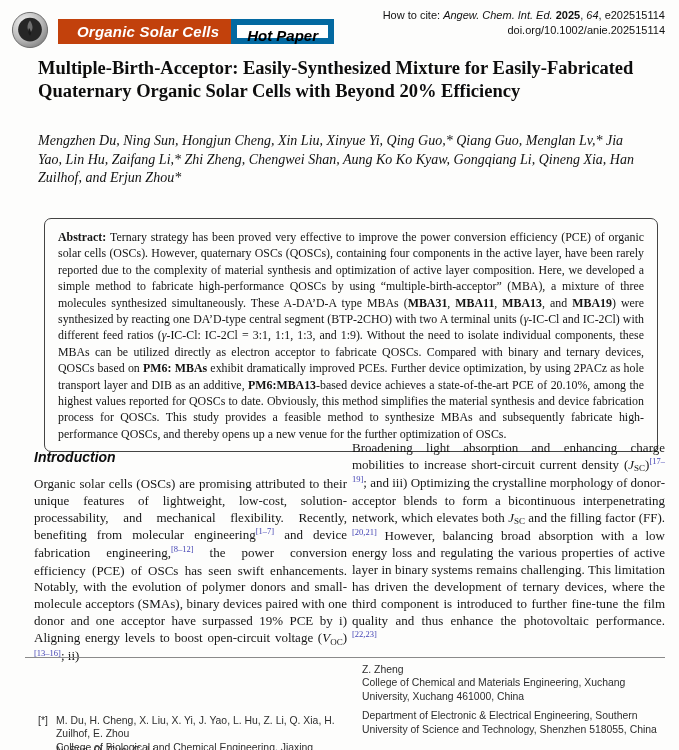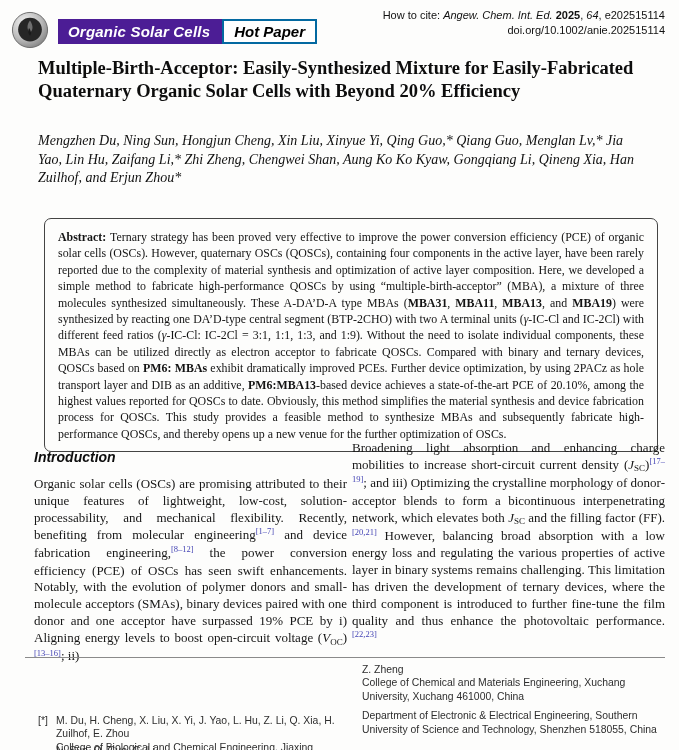--- a/index.html
+++ b/index.html
@@ -9,24 +9,24 @@
     margin:0 auto;
     background:#fdfdfc;
     overflow:hidden;
     font-family:"Liberation Serif","DejaVu Serif",serif;
     color:#1a1a1a;
   }
   
   .logo{position:absolute;left:11px;top:11px;width:38px;height:38px;}
   .badges{position:absolute;left:58px;top:19px;display:flex;align-items:stretch;height:25px;
           font-family:"Liberation Sans","DejaVu Sans",sans-serif;}
-  .badge-main{background:#4c1d95;color:#fff;font-weight:bold;font-style:italic;
-          font-size:15px;line-height:25px;padding:0 12px 0 10px;letter-spacing:.2px;}
+  .badge-main{background:#c2410c;color:#fff;font-weight:bold;font-style:italic;
+          font-size:15px;line-height:25px;padding:0 12px 0 19px;letter-spacing:.2px;}
   .badge-hot{background:#fff;color:#000;font-weight:bold;font-style:italic;
-          font-size:15px;line-height:21px;padding:0 10px;border:2px solid #0369a1;}
+          font-size:15px;line-height:21px;padding:0 10px;border:6px solid #0369a1;}
   .cite{position:absolute;right:14px;top:8px;text-align:right;
         font-family:"Liberation Sans","DejaVu Sans",sans-serif;
         font-size:11px;line-height:15px;color:#111;}
   
   .title{position:absolute;left:38px;top:57px;width:606px;
          font-size:18.5px;font-weight:bold;line-height:22.5px;color:#0d0d0d;}
   .authors{position:absolute;left:38px;top:132px;width:604px;
          font-style:italic;font-size:14px;line-height:18.5px;color:#111;}
   
   .abstract{position:absolute;left:44px;top:218px;width:586px;

